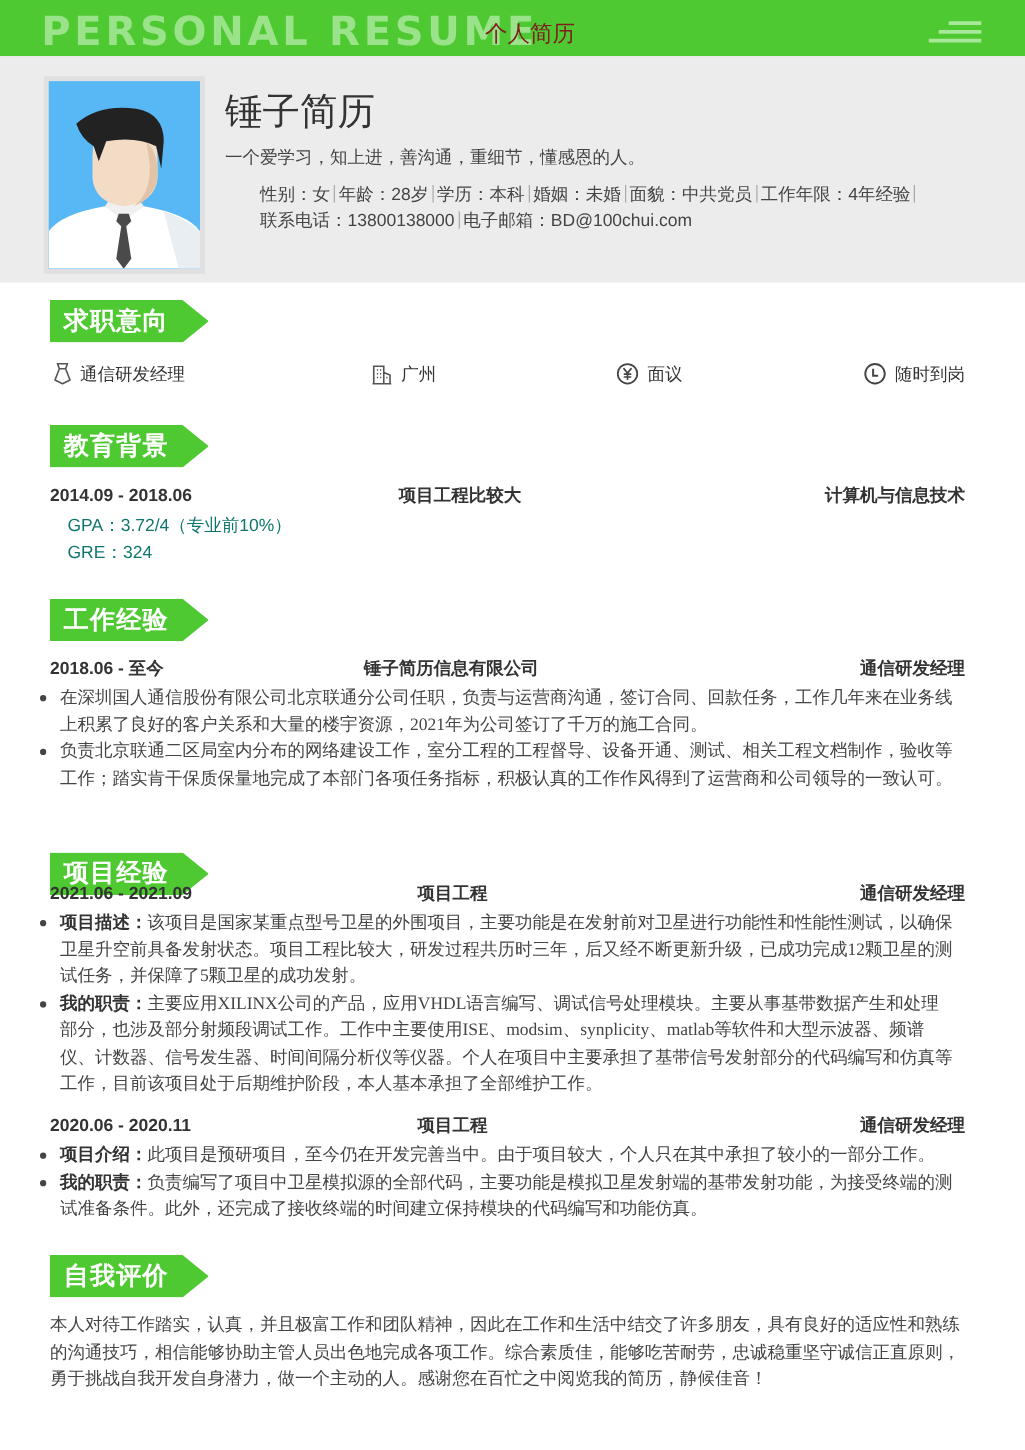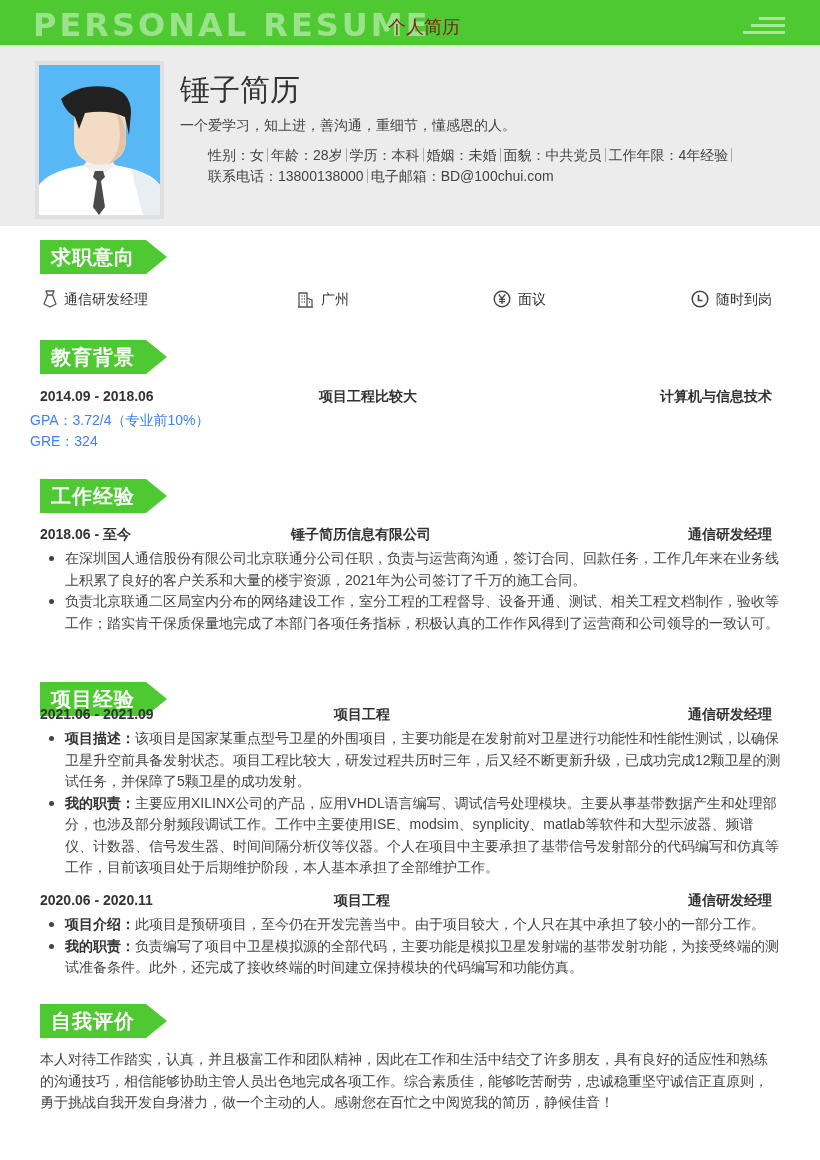--- a/index.html
+++ b/index.html
@@ -17,22 +17,22 @@
   .info-line { position: absolute; left: 180px; font-size: 14px; color: #444; line-height: 20px; white-space: nowrap; margin-left: 28px; }
   .info-line .sep { display: inline-block; width: 1px; height: 14px; background: #aaa; margin: 0 3px; vertical-align: -2px; }
   .section-tag { position: absolute; left: 40px; height: 34px; width: 127px; }
   .section-tag .tag-bg { position: absolute; left: 0; top: 0; width: 127px; height: 34px; background: #4fc932; clip-path: polygon(0 0, 106px 0, 127px 17px, 106px 34px, 0 34px); }
   .section-tag .tag-text { position: absolute; left: 11px; top: 4px; font-size: 20px; font-weight: bold; color: #fff; line-height: 26px; letter-spacing: 1px; }
   .intent-item { position: absolute; top: 289px; font-size: 14px; color: #333; line-height: 20px; display: flex; align-items: center; }
   .intent-item svg { margin-right: 7px; }
   .row-head { position: absolute; left: 40px; width: 732px; height: 20px; font-size: 14px; font-weight: bold; color: #333; line-height: 20px; }
   .row-head .c2 { position: absolute; top: 0; }
   .row-head .c3 { position: absolute; right: 0; top: 0; }
-  .plain { position: absolute; left: 30px; font-size: 14px; color: #3b82f6; line-height: 21px; }
-  .bullets { position: absolute; left: 45px; width: 736px; font-size: 14px; color: #444; line-height: 21.5px; }
+  .plain { position: absolute; left: 54px; font-size: 14px; color: #0f766e; line-height: 21px; }
+  .bullets { position: absolute; left: 28px; width: 736px; font-size: 14px; color: #444; line-height: 21.5px; font-family: Liberation Serif, serif; }
   .bullets .b { position: relative; padding-left: 20px; }
   .bullets .b::before { content: ""; position: absolute; left: 4px; top: 8px; width: 5px; height: 5px; border-radius: 50%; background: #444; }
   .bullets .b strong { color: #333; }
   .para { position: absolute; left: 40px; width: 736px; font-size: 14px; color: #444; line-height: 21.5px; }
 </style>
 </head>
 <body>
 
 <div class="topbar">
   <div class="title-en">PERSONAL RESUME</div>

